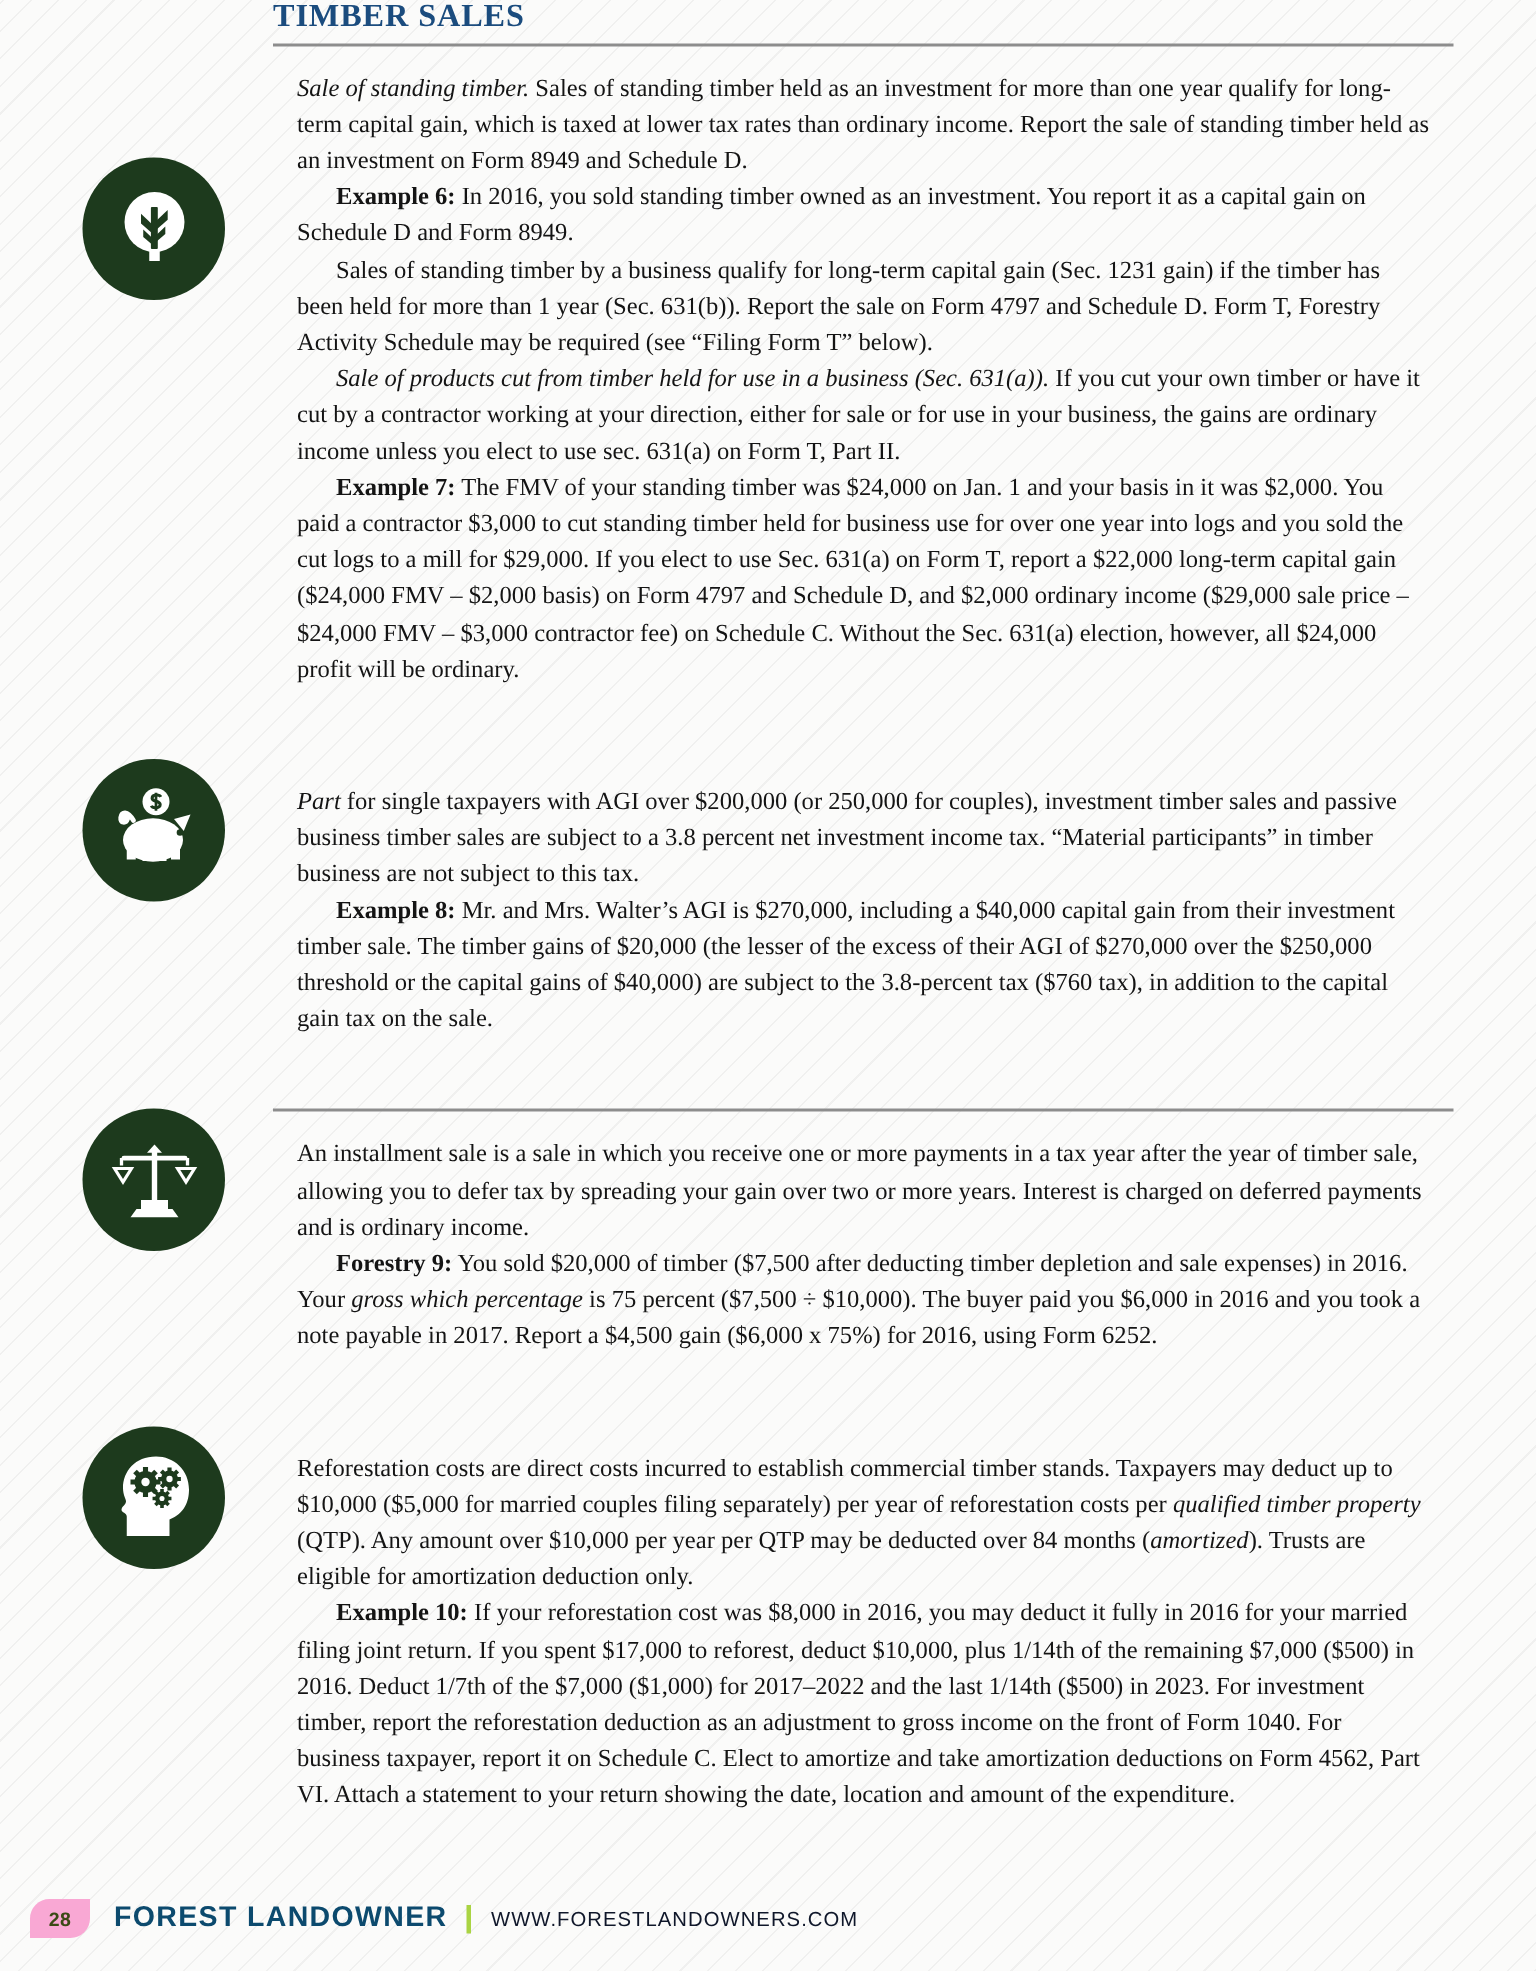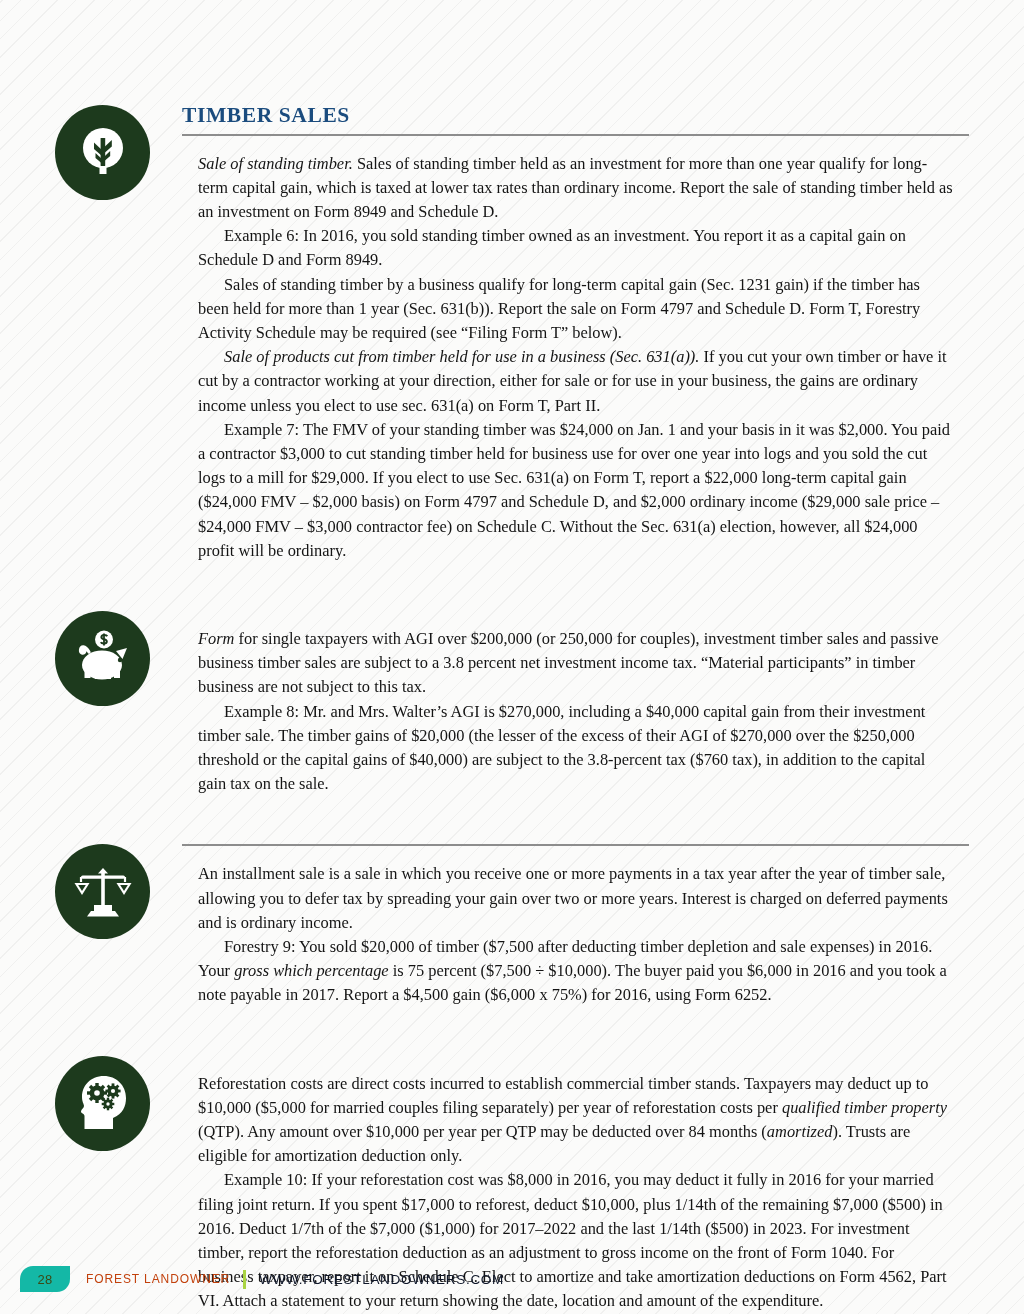--- a/index.html
+++ b/index.html
@@ -89,76 +89,76 @@
   .body-text p {
     margin: 0;
   }
   .body-text p.indent {
     text-indent: 26px;
   }
   .body-text i, .body-text em {
     font-style: italic;
   }
   .body-text b, .body-text strong {
-    font-weight: normal;
+    font-weight: bold;
   }
 
   
   .footer {
     position: absolute;
     left: 0;
     bottom: 22px;
     width: 1024px;
     display: flex;
     align-items: center;
     padding-left: 20px;
     box-sizing: border-box;
     font-family: "Liberation Sans", "DejaVu Sans", sans-serif;
   }
   .page-badge {
-    background: #14b8a6;
+    background: #f9a8d4;
     color: #3b4a16;
     font-size: 13px;
-    font-weight: normal;
+    font-weight: bold;
     font-family: "Liberation Sans", "DejaVu Sans", sans-serif;
-    width: 50px;
+    width: 40px;
     height: 26px;
     display: flex;
     align-items: center;
     justify-content: center;
     border-radius: 13px 0 13px 0;
     letter-spacing: 0.3px;
   }
   .footer-label {
     margin-left: 16px;
-    font-size: 12px;
+    font-size: 19px;
     letter-spacing: 0.9px;
-    color: #c2410c;
-    font-weight: normal;
+    color: #0c4a6e;
+    font-weight: bold;
   }
   .footer-divider {
     width: 3px;
     height: 19px;
     background: #aad443;
     margin: 0 13px 0 13px;
   }
   .footer-url {
     font-size: 13.5px;
     letter-spacing: 0.7px;
     color: #0f172a;
   }
 </style>
 </head>
 <body>
 
 <div class="page">
 
   <div class="content">
 
-    <div class="section" style="padding-top:105px;">
+    <div class="section" style="">
       <div class="section-icon" style="top:105px;">
         <svg width="62" height="62" viewBox="0 0 62 62" aria-hidden="true">
           <circle cx="31" cy="26" r="20" fill="#ffffff"></circle>
           <rect x="27.5" y="40" width="7" height="12" fill="#ffffff"></rect>
           <g fill="#1d3a1d">
             <rect x="28.6" y="16" width="4.6" height="28" rx="0.6"></rect>
             <path d="M29.4 27.5 L22.0 20.5 L22.0 27.0 L29.4 33.5 Z"></path>
             <path d="M32.4 25.0 L39.8 18.0 L39.8 24.5 L32.4 31.0 Z"></path>
             <path d="M29.4 36.5 L23.5 31.0 L23.5 36.0 L29.4 41.0 Z"></path>
             <path d="M32.4 34.5 L38.2 29.0 L38.2 34.0 L32.4 39.0 Z"></path>
@@ -192,21 +192,21 @@
             <path d="M18 26 C14 19, 10 20, 9.5 24 C9 28, 13 28, 14 25 C14.7 22.8, 12.5 22.5, 12.5 24.6" fill="none" stroke="#ffffff" stroke-width="3.2" stroke-linecap="round"></path>
           </g>
           <g fill="#1d3a1d">
             <path d="M33 7.5 L33 19.5" stroke="#1d3a1d" stroke-width="1.8"></path>
             <path d="M36.2 10.2 C35.4 8.6, 30.4 8.2, 30.4 11.2 C30.4 13.8, 35.8 12.6, 35.8 15.4 C35.8 18.2, 30.6 18.0, 29.9 16.2" fill="none" stroke="#1d3a1d" stroke-width="2"></path>
             <circle cx="49" cy="34" r="2.2"></circle>
           </g>
         </svg>
       </div>
       <div class="body-text">
-          <p><i>Form</i><span> for single taxpayers with AGI over $200,000 (or 250,000 for couples), investment timber sales and passive business timber sales are subject to a 3.8 percent net investment income tax. “Material participants” in timber business are not subject to this tax.</span></p>
+          <p><i>Part</i><span> for single taxpayers with AGI over $200,000 (or 250,000 for couples), investment timber sales and passive business timber sales are subject to a 3.8 percent net investment income tax. “Material participants” in timber business are not subject to this tax.</span></p>
           <p class="indent"><b>Example 8:</b><span> Mr. and Mrs. Walter’s AGI is $270,000, including a $40,000 capital gain from their investment timber sale. The timber gains of $20,000 (the lesser of the excess of their AGI of $270,000 over the $250,000 threshold or the capital gains of $40,000) are subject to the 3.8-percent tax ($760 tax), in addition to the capital gain tax on the sale.</span></p>
         </div>
     </div>
 
     <div class="section" style="padding-top:32px;">
       <div class="section-icon" style="top:32px;">
         <svg width="62" height="62" viewBox="0 0 62 62" aria-hidden="true">
           <g fill="#ffffff">
             <rect x="29.2" y="10" width="3.6" height="36" rx="1"></rect>
             <path d="M31 7 L36 12.5 L26 12.5 Z"></path>

